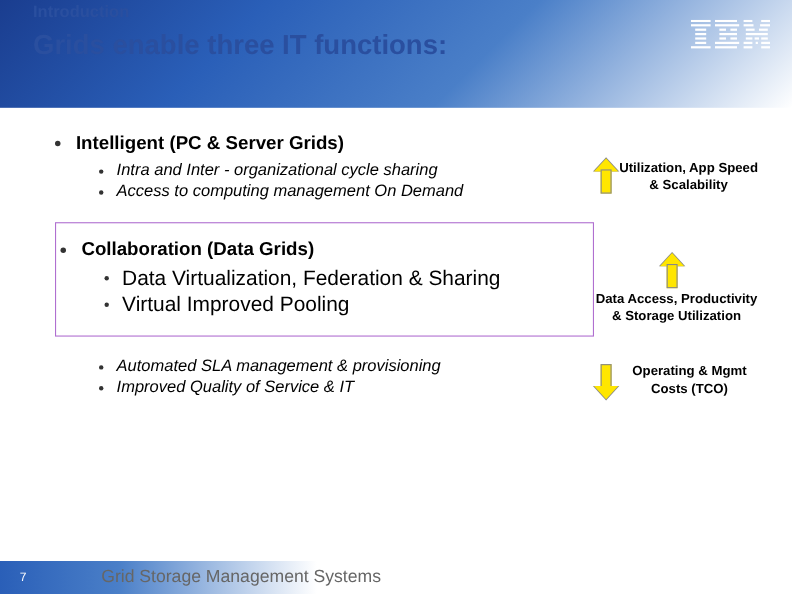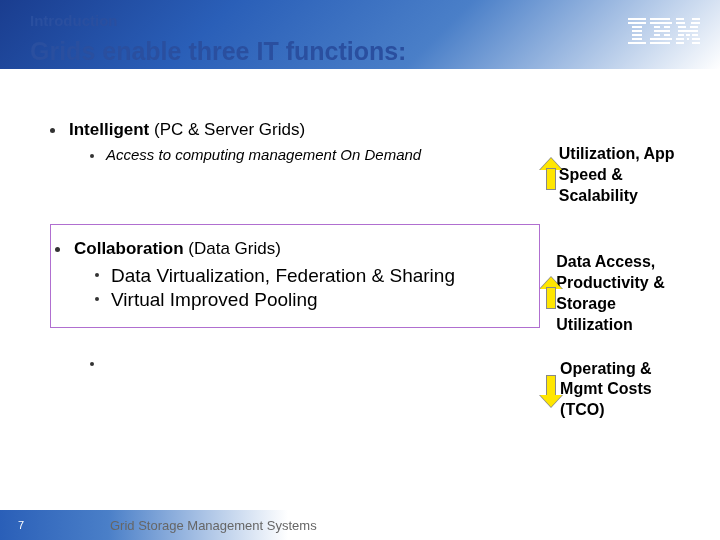--- a/index.html
+++ b/index.html
@@ -1,47 +1,47 @@
 <!DOCTYPE html>
 <html><head>
 <meta charset="utf-8">
 <style>
   * { margin: 0; padding: 0; box-sizing: border-box; }
   body { width: 720px; height: 540px; font-family: Arial, Helvetica, sans-serif; background: #fff; overflow: hidden; position: relative; }
-  .header { height: 69px; background: linear-gradient(135deg, #1a3d8f 0%, #2a5fb8 30%, #4a7fc8 60%, #ffffff 100%); position: relative; padding: 12px 20px 0 30px; }
+  .header { height: 98px; background: linear-gradient(135deg, #1a3d8f 0%, #2a5fb8 30%, #4a7fc8 60%, #ffffff 100%); position: relative; padding: 2px 20px 0 30px; }
   .section-label { color: #2a4f9f; font-size: 15px; font-weight: bold; margin-bottom: 8px; }
   .title { color: #2a4f9f; font-size: 25px; font-weight: bold; }
   .logo { position: absolute; right: 20px; top: 18px; }
   .content { position: absolute; top: 120px; left: 0; right: 0; bottom: 30px; padding: 0 30px 0 50px; }
   .row { display: flex; align-items: flex-start; margin-bottom: 18px; }
   .left { flex: 1; }
   .right { width: 150px; display: flex; align-items: center; justify-content: center; flex-direction: row; }
   .main-bullet { display: flex; align-items: flex-start; margin-bottom: 6px; }
   .mb-dot { width: 5px; height: 5px; background: #333; border-radius: 50%; margin-top: 8px; margin-right: 14px; flex-shrink: 0; }
   .mb-text { font-size: 17px; color: #000; }
-  .mb-text .normal { font-weight: normal; }
+  .mb-text .normal { font-weight: bold; }
   .sub-bullets { margin-left: 40px; }
   .sub-bullet { display: flex; align-items: flex-start; margin-bottom: 2px; }
   .sb-dot { width: 4px; height: 4px; background: #333; border-radius: 50%; margin-top: 8px; margin-right: 12px; flex-shrink: 0; }
   .sb-text { font-size: 15px; font-style: italic; color: #000; }
   .highlight-box { border: 1.5px solid #b06fd0; padding: 14px 4px; }
   .arrow-up, .arrow-down { position: relative; width: 22px; height: 34px; margin-right: 8px; }
   .arrow-up .shaft { position: absolute; left: 6px; top: 10px; width: 10px; height: 22px; background: #ffe600; border: 1px solid #888; }
   .arrow-up .head { position: absolute; left: 0; top: 0; width: 0; height: 0; border-left: 11px solid transparent; border-right: 11px solid transparent; border-bottom: 12px solid #ffe600; }
   .arrow-up .head-border { position: absolute; left: -1px; top: -1px; width: 0; height: 0; border-left: 12px solid transparent; border-right: 12px solid transparent; border-bottom: 13px solid #888; z-index: -1; }
   .arrow-down .shaft { position: absolute; left: 6px; top: 2px; width: 10px; height: 22px; background: #ffe600; border: 1px solid #888; }
   .arrow-down .head { position: absolute; left: 0; bottom: 0; width: 0; height: 0; border-left: 11px solid transparent; border-right: 11px solid transparent; border-top: 12px solid #ffe600; }
   .arrow-down .head-border { position: absolute; left: -1px; bottom: -1px; width: 0; height: 0; border-left: 12px solid transparent; border-right: 12px solid transparent; border-top: 13px solid #888; z-index: -1; }
-  .benefit { font-size: 16px; font-weight: bold; color: #000; line-height: 1.3; }
+  .benefit { font-size: 12px; font-weight: bold; color: #000; text-align: center; line-height: 1.3; }
   .footer { position: absolute; bottom: 0; left: 0; right: 0; height: 30px; background: linear-gradient(90deg, #2a5fb8 0%, #4a7fc8 15%, #ffffff 40%); display: flex; align-items: center; }
   .slide-num { color: #fff; font-size: 11px; margin-left: 18px; width: 20px; }
-  .footer-text { color: #666; font-size: 13px; margin-left: 72px; }
+  .footer-text { color: #666; font-size: 16px; margin-left: 54px; }
   .bold { font-weight: bold; }
   .sub-bullet.large .sb-text { font-size: 19px; font-style: normal; }
-  .row2 .right { margin-top: 28px; }
+  .row2 .right { margin-top: 28px; flex-direction: column; }
   .row3 .right { margin-top: 5px; }
   .row1 .right { margin-top: 24px; }
 </style>
 </head>
 <body>
 
 <div class="header">
   <div class="section-label">Introduction</div>
   <div class="title">Grids enable three IT functions:</div>
   <div class="logo">
@@ -87,20 +87,24 @@
 
   <div class="row row1">
     <div class="left">
       <div class="main-bullet">
         <div class="mb-dot"></div>
         <div class="mb-text"><span class="bold">Intelligent</span><span class="normal"> (PC &amp; Server Grids)</span></div>
       </div>
       <div class="sub-bullets">
         <div class="sub-bullet">
             <div class="sb-dot"></div>
+            <div class="sb-text">Intra and Inter - organizational cycle sharing</div>
+          </div>
+        <div class="sub-bullet">
+            <div class="sb-dot"></div>
             <div class="sb-text">Access to computing management On Demand</div>
           </div>
       </div>
     </div>
     <div class="right">
       <div class="arrow-up">
           <div class="head-border"></div>
           <div class="head"></div>
           <div class="shaft"></div>
         </div>
@@ -133,20 +137,25 @@
         </div>
       <div class="benefit">Data Access, Productivity &amp; Storage Utilization</div>
     </div>
   </div>
 
   <div class="row row3">
     <div class="left">
       <div class="sub-bullets">
         <div class="sub-bullet">
             <div class="sb-dot"></div>
+            <div class="sb-text">Automated SLA management &amp; provisioning</div>
+          </div>
+        <div class="sub-bullet">
+            <div class="sb-dot"></div>
+            <div class="sb-text">Improved Quality of Service &amp; IT</div>
           </div>
       </div>
     </div>
     <div class="right">
       <div class="arrow-down">
           <div class="head-border"></div>
           <div class="shaft"></div>
           <div class="head"></div>
         </div>
       <div class="benefit">Operating &amp; Mgmt Costs (TCO)</div>

